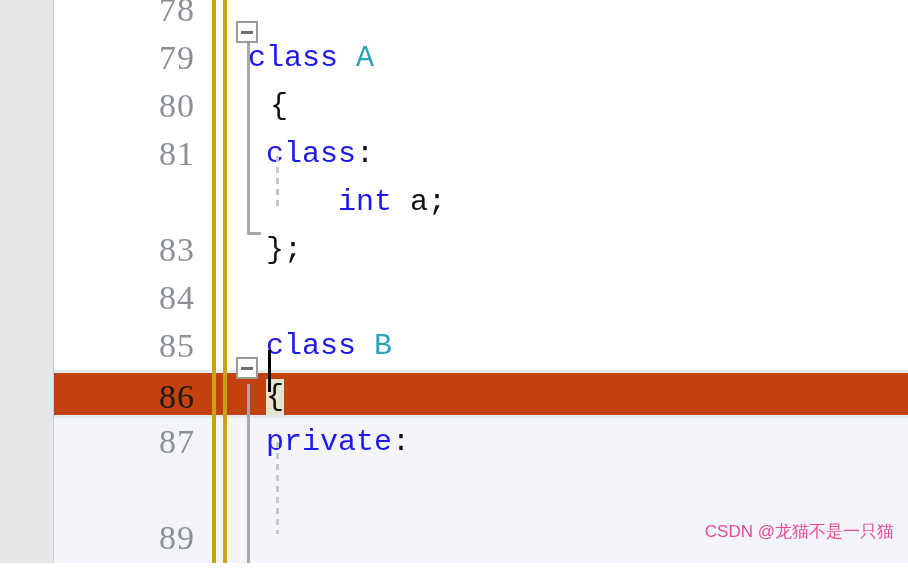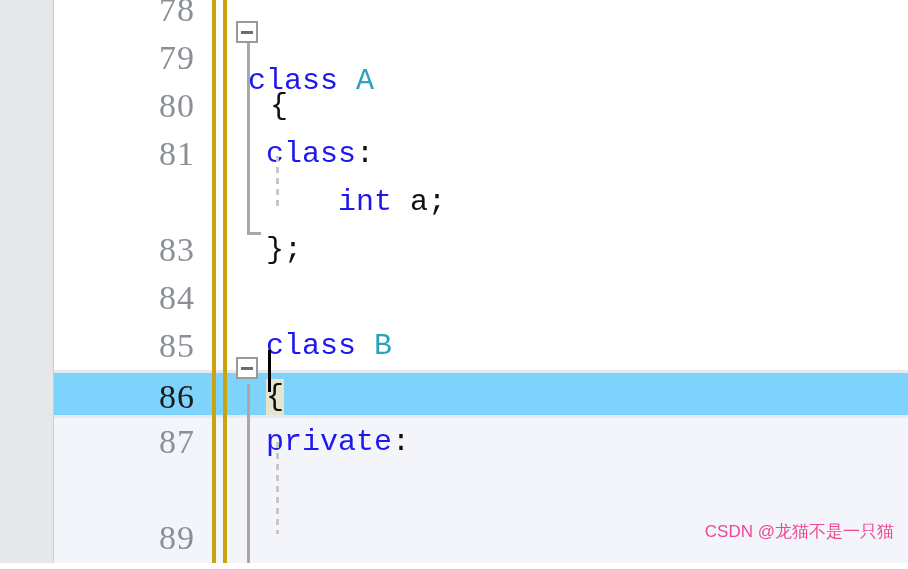--- a/index.html
+++ b/index.html
@@ -42,21 +42,21 @@
     top: -14px;      
     width: 908px;
     z-index: 1;
   }
   .row {
     position: relative;
     height: 48px;
     width: 908px;
   }
   .row.current {
-    background: #7dd3fc;
+    background: #c2410c;
     border-top: 3px solid #e7e9f1;
     border-bottom: 3px solid #e7e9f1;
     box-sizing: border-box;
     height: 48px;
   }
   .row.below {
     background: #f4f5fa;
   }
 
   
@@ -180,21 +180,21 @@
 
   <div class="margin-strip"></div>
 
   <div class="rows" id="rows">
       <div class="row">
         <div class="lineno">78</div>
         <div class="code" style="left: 236px;"></div>
       </div>
       <div class="row">
         <div class="lineno">79</div>
-        <div class="code" style="left: 248px; margin-top: 23px;"><span class="kw">class</span><span class="pun"> </span><span class="typ">A</span></div>
+        <div class="code" style="left: 248px;"><span class="kw">class</span><span class="pun"> </span><span class="typ">A</span></div>
       </div>
       <div class="row">
         <div class="lineno">80</div>
         <div class="code" style="left: 270px;"><span class="pun">{</span></div>
       </div>
       <div class="row">
         <div class="lineno">81</div>
         <div class="code" style="left: 266px;"><span class="kw">class</span><span class="pun">:</span></div>
       </div>
       <div class="row">

